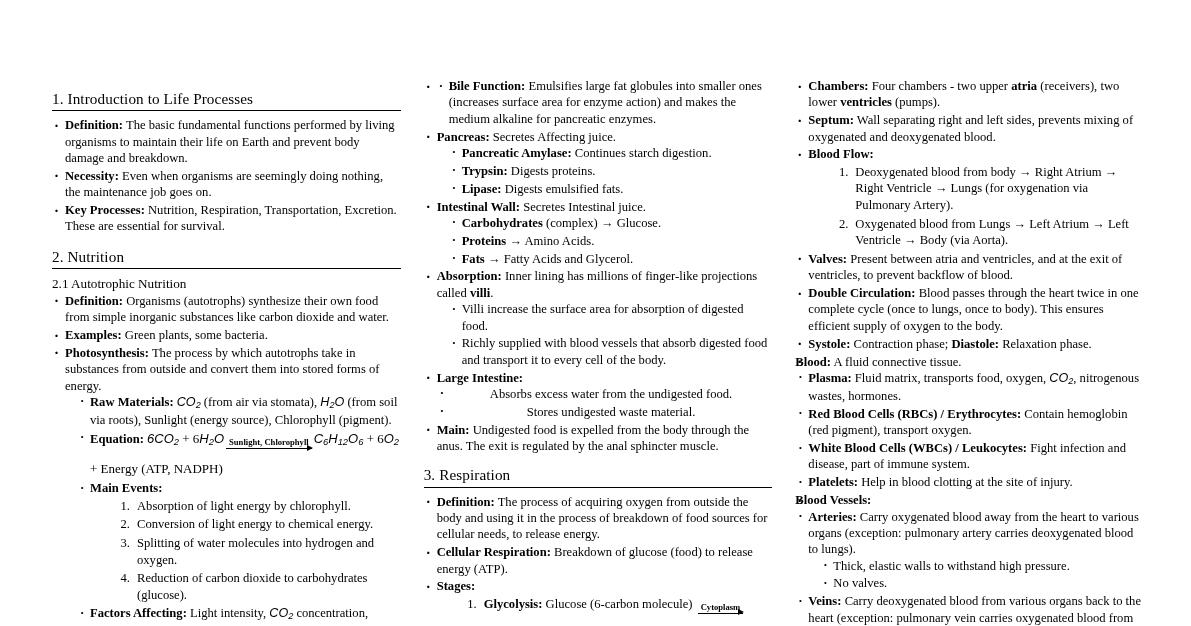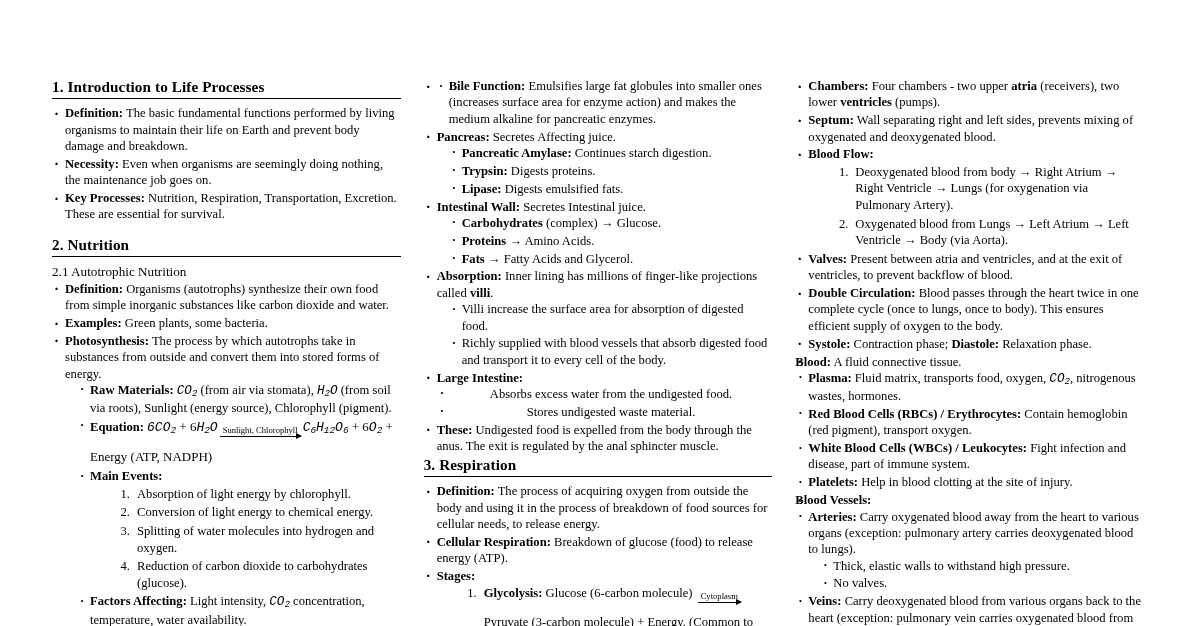--- a/index.html
+++ b/index.html
@@ -37,22 +37,22 @@
 
   .col {
     width: 349px;
     overflow: hidden;
     position: relative;
   }
 
   
   h2.section {
     font-size: 15.2px;
-    font-weight: bold;
-    margin: 0 0 2px 0;
+    font-weight: normal;
+    margin: 12px 0 2px 0;
     padding: 0;
     line-height: 1.2;
     letter-spacing: 0.1px;
   }
   .rule {
     border: 0;
     border-top: 1.4px solid #000;
     margin: 1px 0 6px 0;
     width: 100%;
     height: 0;
@@ -125,21 +125,21 @@
     left: 0;
     top: 0;
     width: 18px;
     text-align: right;
   }
 
   b, strong { font-weight: bold; text-align: center; }
 
   
   .math {
-    font-family: Liberation Mono, monospace;
+    font-family: Liberation Sans, sans-serif;
     font-style: italic;
     white-space: nowrap;
     text-align: right;
   }
   .math sub {
     font-style: italic;
     font-size: 0.72em;
     vertical-align: -0.26em;
   }
   .mathup {
@@ -157,20 +157,21 @@
   }
   .eqn .mathup { font-style: normal; }
 
   
   .xarrow {
     display: inline-block;
     position: relative;
     vertical-align: -0.15em;
     margin: 4px 2px;
     text-align: center;
+    font-weight: bold;
   }
   .xarrow .lbl {
     display: block;
     font-size: 8.6px;
     font-style: normal;
     line-height: 1;
     padding: 0 3px 1.5px 3px;
     white-space: nowrap;
     font-family: "Liberation Serif", "DejaVu Serif", serif;
   }
@@ -280,21 +281,21 @@
           </ul>
         </li>
 
         <li><b>Large Intestine:</b>
           <ul class="lv2" style="margin-left:0;text-align:center;">
             <li>Absorbs excess water from the undigested food.</li>
             <li>Stores undigested waste material.</li>
           </ul>
         </li>
 
-        <li><b>These:</b><span> Undigested food is expelled from the body through the anus. The exit is regulated by the anal sphincter muscle.</span></li>
+        <li><b>Main:</b><span> Undigested food is expelled from the body through the anus. The exit is regulated by the anal sphincter muscle.</span></li>
       </ul>
 
       <div class="sec-block">
         <h2 class="section">3. Respiration</h2>
         <hr class="rule">
         <ul class="lv1">
           <li><b>Definition:</b><span> The process of acquiring oxygen from outside the body and using it in the process of breakdown of food sources for cellular needs, to release energy.</span></li>
           <li><b>Cellular Respiration:</b><span> Breakdown of glucose (food) to release energy (ATP).</span></li>
           <li><b>Stages:</b>
             <ol class="num">

